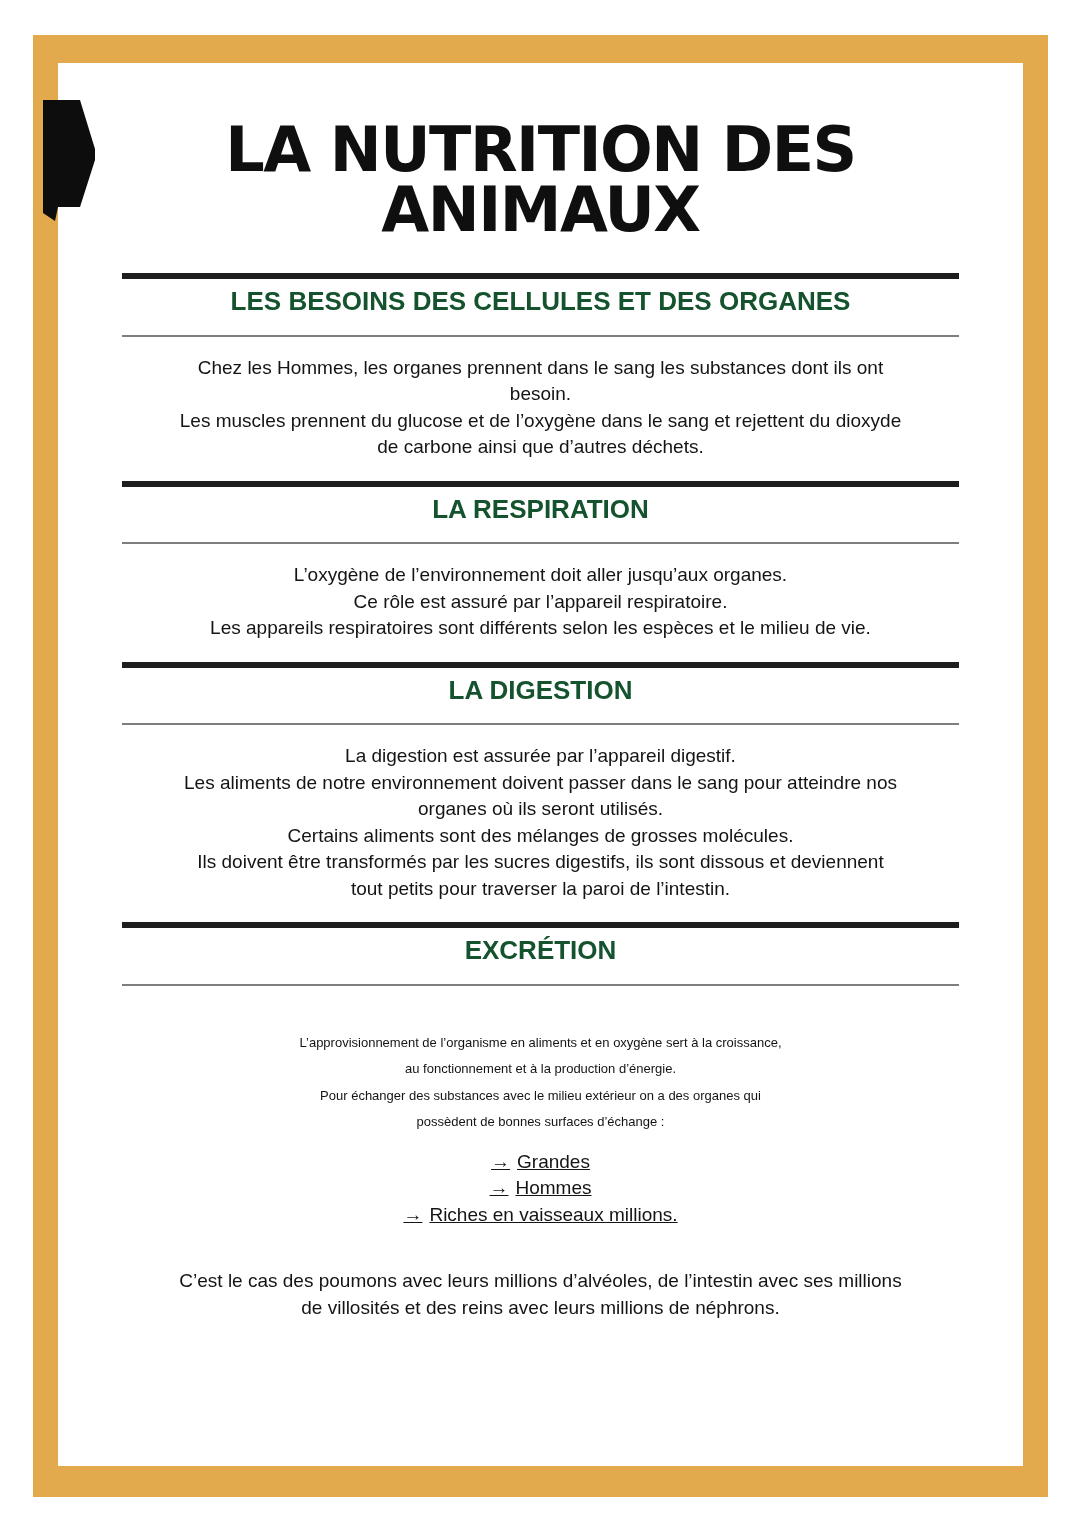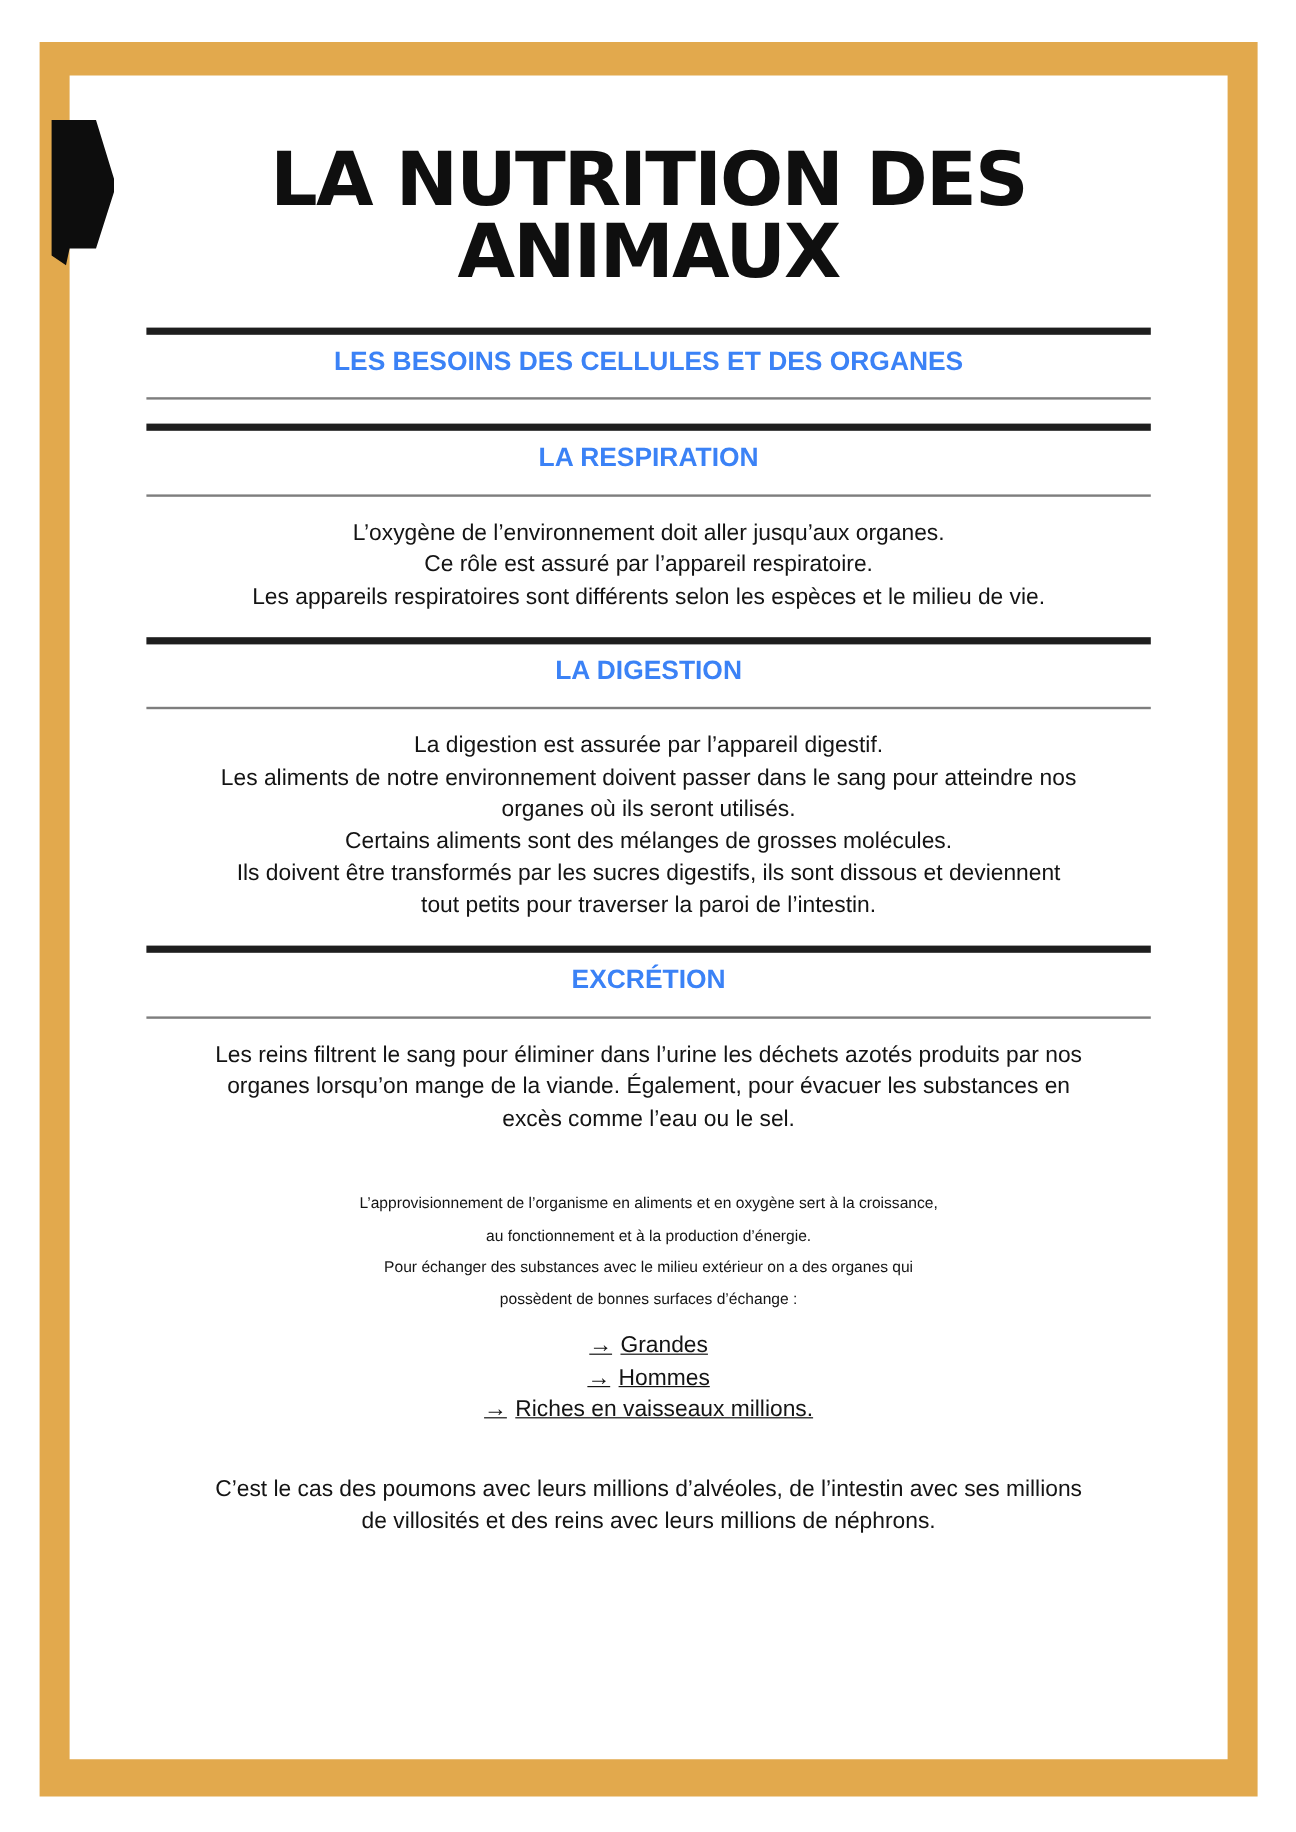--- a/index.html
+++ b/index.html
@@ -25,22 +25,22 @@
   .title{
     margin:120px 0 0 0;
     font-family:"DejaVu Sans", sans-serif;
     font-weight:bold;font-size:62px;line-height:60px;letter-spacing:-1.5px;
     white-space:pre;color:#0f0f0f;
   }
   .section{margin-top:20px;}
   .section.first{margin-top:33px;}
   .rule-top{height:6px;background:var(--rule-dark);}
   .heading{
-    margin-top:10px;font-size:22px;font-weight:bold;line-height:24px;
-    color:#3b82f6;white-space:pre;
+    margin-top:10px;font-size:26px;font-weight:bold;line-height:24px;
+    color:#14532d;white-space:pre;
   }
   .rule-bottom{margin-top:8px;height:2px;background:var(--rule-gray);}
   .body-text{
     margin-top:18px;font-size:19px;line-height:26.5px;white-space:pre;
   }
   .closing-p1{margin-top:44px;font-size:13px;line-height:26.5px;white-space:pre;}
   .arrow-list{font-size:19px;line-height:26.5px;}
   .arrow-list .item{white-space:pre;text-decoration:underline;}
   .arrow-glyph{margin-right:7px;}
   .closing-p2{margin-top:40px;font-size:19px;line-height:26.5px;white-space:pre;}
@@ -56,20 +56,24 @@
 
 <div class="content">
 
   <h1 class="title">LA NUTRITION DES
 ANIMAUX</h1>
 
   <section class="section first">
     <div class="rule-top"></div>
     <h2 class="heading">LES BESOINS DES CELLULES ET DES ORGANES</h2>
     <div class="rule-bottom"></div>
+    <p class="body-text">Chez les Hommes, les organes prennent dans le sang les substances dont ils ont
+besoin.
+Les muscles prennent du glucose et de l’oxygène dans le sang et rejettent du dioxyde
+de carbone ainsi que d’autres déchets.</p>
   </section>
 
   <section class="section">
     <div class="rule-top"></div>
     <h2 class="heading">LA RESPIRATION</h2>
     <div class="rule-bottom"></div>
     <p class="body-text">L’oxygène de l’environnement doit aller jusqu’aux organes.
 Ce rôle est assuré par l’appareil respiratoire.
 Les appareils respiratoires sont différents selon les espèces et le milieu de vie.</p>
   </section>
@@ -83,23 +87,20 @@
 organes où ils seront utilisés.
 Certains aliments sont des mélanges de grosses molécules.
 Ils doivent être transformés par les sucres digestifs, ils sont dissous et deviennent
 tout petits pour traverser la paroi de l’intestin.</p>
   </section>
 
   <section class="section">
     <div class="rule-top"></div>
     <h2 class="heading">EXCRÉTION</h2>
     <div class="rule-bottom"></div>
-    <p class="body-text">Les reins filtrent le sang pour éliminer dans l’urine les déchets azotés produits par nos
-organes lorsqu’on mange de la viande. Également, pour évacuer les substances en
-excès comme l’eau ou le sel.</p>
   </section>
 
   <p class="closing-p1">L’approvisionnement de l’organisme en aliments et en oxygène sert à la croissance,
 au fonctionnement et à la production d’énergie.
 Pour échanger des substances avec le milieu extérieur on a des organes qui
 possèdent de bonnes surfaces d’échange :</p>
 
   <div class="arrow-list">
     <div class="item"><span class="arrow-glyph">→</span><span>Grandes</span></div>
     <div class="item"><span class="arrow-glyph">→</span><span>Hommes</span></div>

